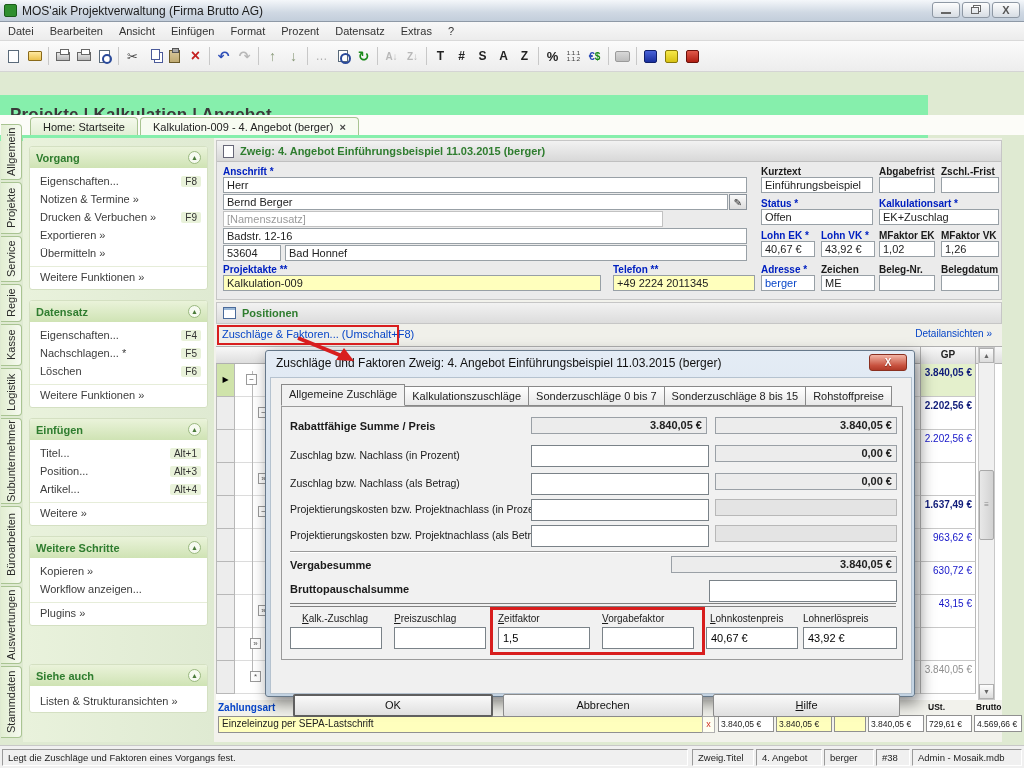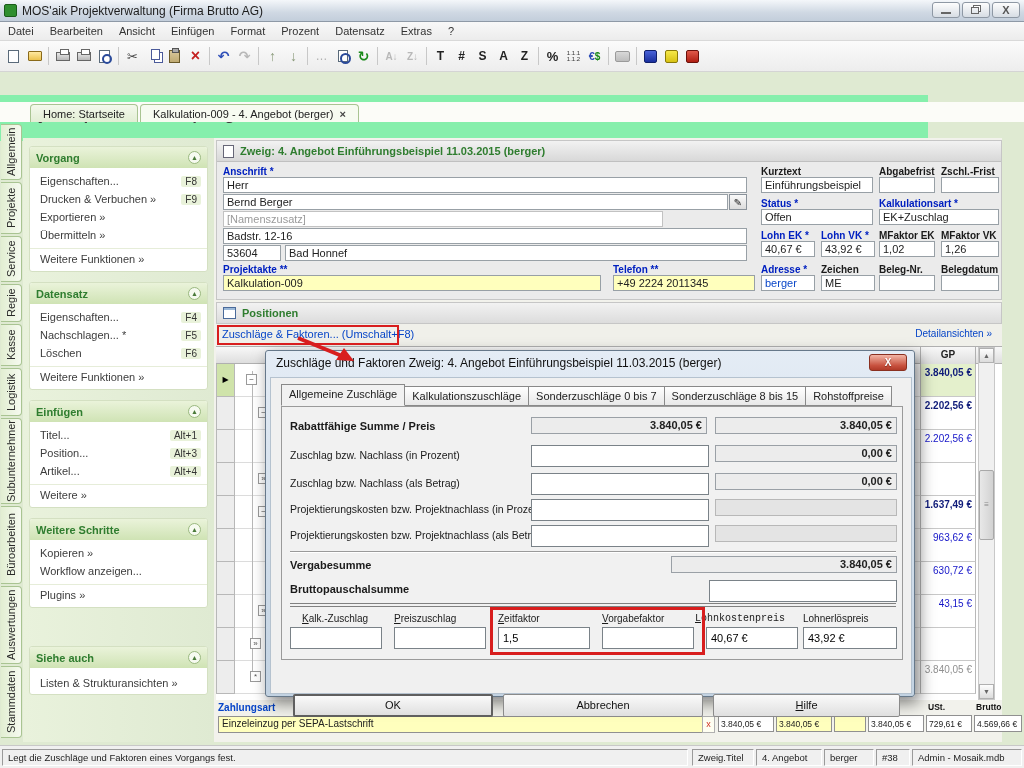--- a/index.html
+++ b/index.html
@@ -39,21 +39,21 @@
   .g-gray { width:15px; height:11px; background:linear-gradient(#d8d8d8,#bdbdbd); border:1px solid #9a9a9a; border-radius:2px;}
   .g-puz { width:13px; height:13px; border-radius:2px; }
   .puz-b { background:linear-gradient(#4a63d8,#1a2f9e); border:1px solid #101f6a; }
   .puz-y { background:linear-gradient(#f6e84a,#d8c214); border:1px solid #8a7a08; }
   .puz-r { background:linear-gradient(#e05a4a,#b01e12); border:1px solid #6a100a; }
   .outl { font-size:6px; line-height:6px; color:#333; text-align:left; }
 
   
   .crumbbar { left:0; top:72px; width:928px; height:46px; background:#86efac;margin-top:23px; }
   .crumb { position:absolute; left:10px; top:10px; font-size:17px; font-weight:bold; color:#3a3a3a; letter-spacing:.2px; }
-  .tabstrip { left:0; top:102px; width:1024px; height:20px; background:#fcfcf8; }
+  .tabstrip { left:0; top:115px; width:1024px; height:20px; background:#fcfcf8; }
   .doctab { position:absolute; top:2px; height:18px; display:flex; align-items:center; padding:0 12px; font-size:11px; color:#222; background:linear-gradient(#f4f9ec,#e2eed4); border:1px solid #a9c492; border-bottom:none; border-radius:4px 4px 0 0; }
   .doctab.active { background:#f7fbf1; }
   .doctab .x { margin-left:6px; font-weight:bold; color:#444; }
 
   
   .vtabs { left:1px; top:124px; width:22px; display:flex; flex-direction:column; gap:2px; }
   .vtab { width:21px; background:linear-gradient(90deg,#f6faf0,#e2eed2); border:1px solid #a9c492; border-right:none; border-radius:4px 0 0 4px; display:flex; align-items:center; justify-content:center; writing-mode:vertical-rl; transform:rotate(180deg); font-size:11px; color:#2a2a2a; }
 
   
   .sidebar { left:23px; top:138px; width:191px; height:604px; background:linear-gradient(90deg,#e9f2dc,#dfead2); padding:8px 6px 0 6px; }
@@ -283,20 +283,23 @@
   <div class="abs sidebar">
     <div class="panel">
       <div class="panel-h">
         <span class="pt">Vorgang</span>
         <span class="coll">▲</span>
       </div>
       <div class="pad-t"></div>
       <div class="s-item">
           <span class="lb">Eigenschaften...</span>
           <span class="skey">F8</span>
+        </div>
+      <div class="s-item">
+          <span class="lb">Notizen &amp; Termine »</span>
         </div>
       <div class="s-item">
           <span class="lb">Drucken &amp; Verbuchen »</span>
           <span class="skey">F9</span>
         </div>
       <div class="s-item">
           <span class="lb">Exportieren »</span>
         </div>
       <div class="s-item">
           <span class="lb">Übermitteln »</span>
@@ -527,21 +530,21 @@
         <div class="dbl" style="top:196px;"></div>
 
         <span class="flab u1" style="left:8px;top:206px;padding-left:12px;">Kalk.-Zuschlag</span>
         <input class="din" style="left: 8px; top: 220px; width: 92px;" value="">
         <span class="flab u1" style="left:112px;top:206px;">Preiszuschlag</span>
         <input class="din" style="left: 112px; top: 220px; width: 92px;" value="">
         <span class="flab u1" style="left:216px;top:206px;">Zeitfaktor</span>
         <input class="din" style="left: 216px; top: 220px; width: 92px;" value="1,5">
         <span class="flab u1" style="left:320px;top:206px;">Vorgabefaktor</span>
         <input class="din" style="left: 320px; top: 220px; width: 92px;" value="">
-        <span class="flab u1" style="left:413px;top:206px;font-family:Liberation Mono, monospace;">Lohnkostenpreis</span>
+        <span class="flab u1" style="left:428px;top:206px;">Lohnkostenpreis</span>
         <input class="din" style="left: 424px; top: 220px; width: 92px;" value="40,67 €">
         <span class="flab" style="left:521px;top:206px;">Lohnerlöspreis</span>
         <input class="din" style="left: 521px; top: 220px; width: 94px;" value="43,92 €">
 
         <div class="redbox2"></div>
       </div>
       <div class="dbtn def" style="left:22px;width:200px;">OK</div>
       <div class="dbtn" style="left:232px;width:200px;">Abbrechen</div>
       <div class="dbtn u1" style="left:442px;width:187px;">Hilfe</div>
     </div>

